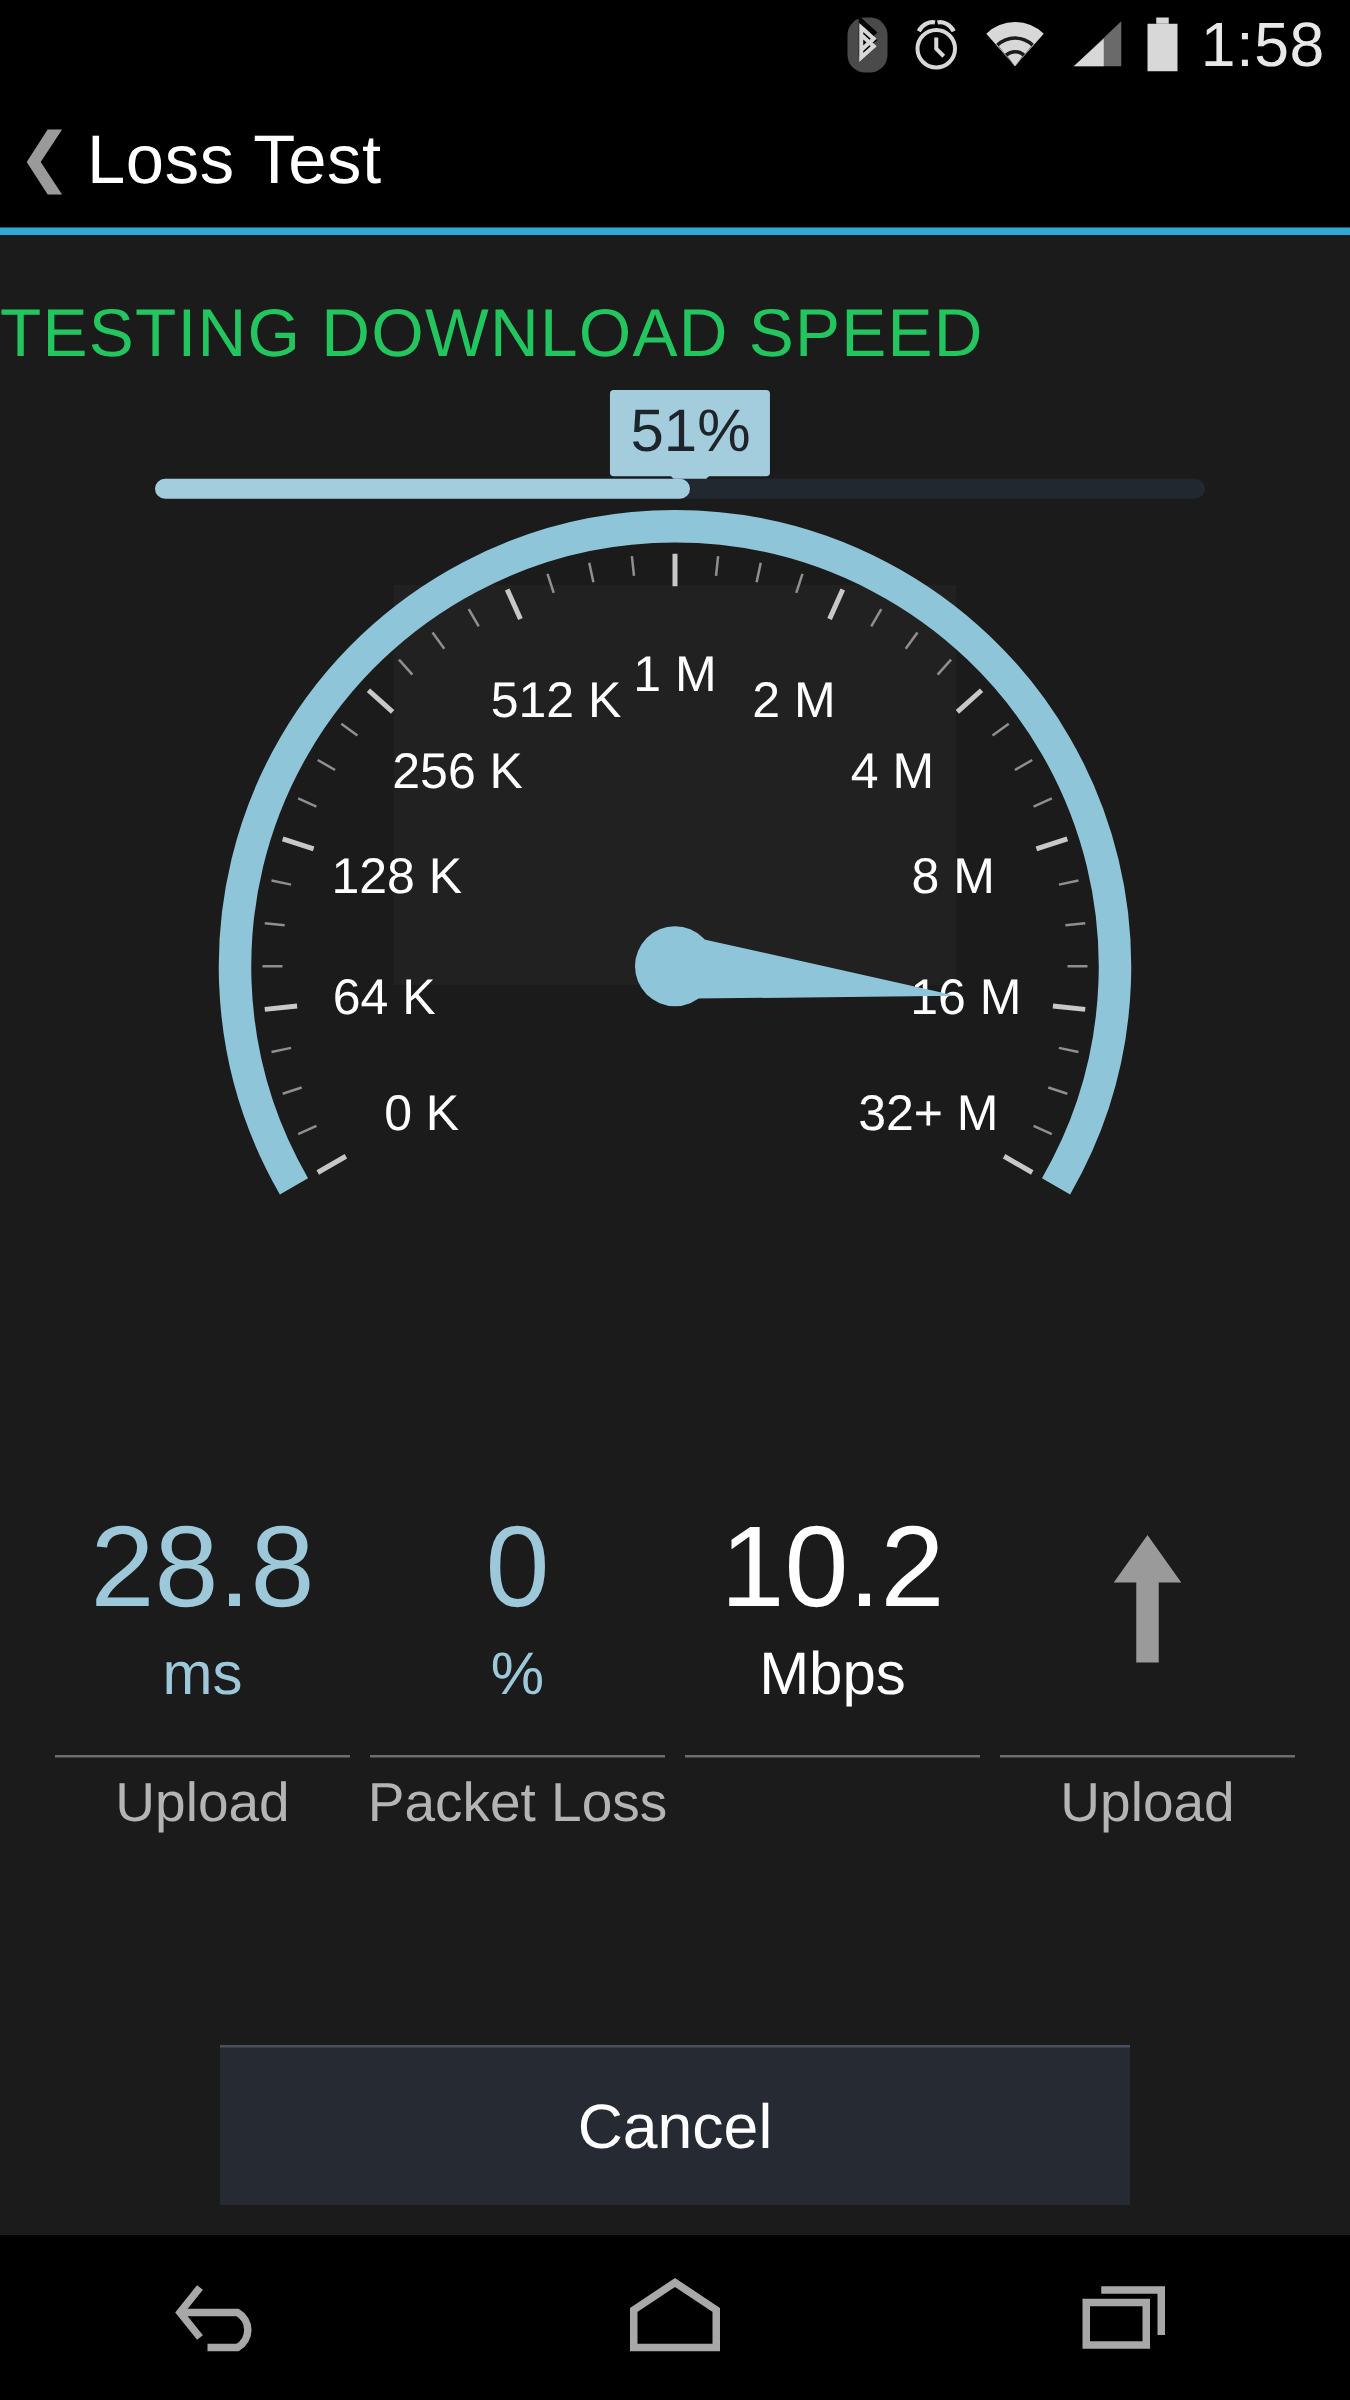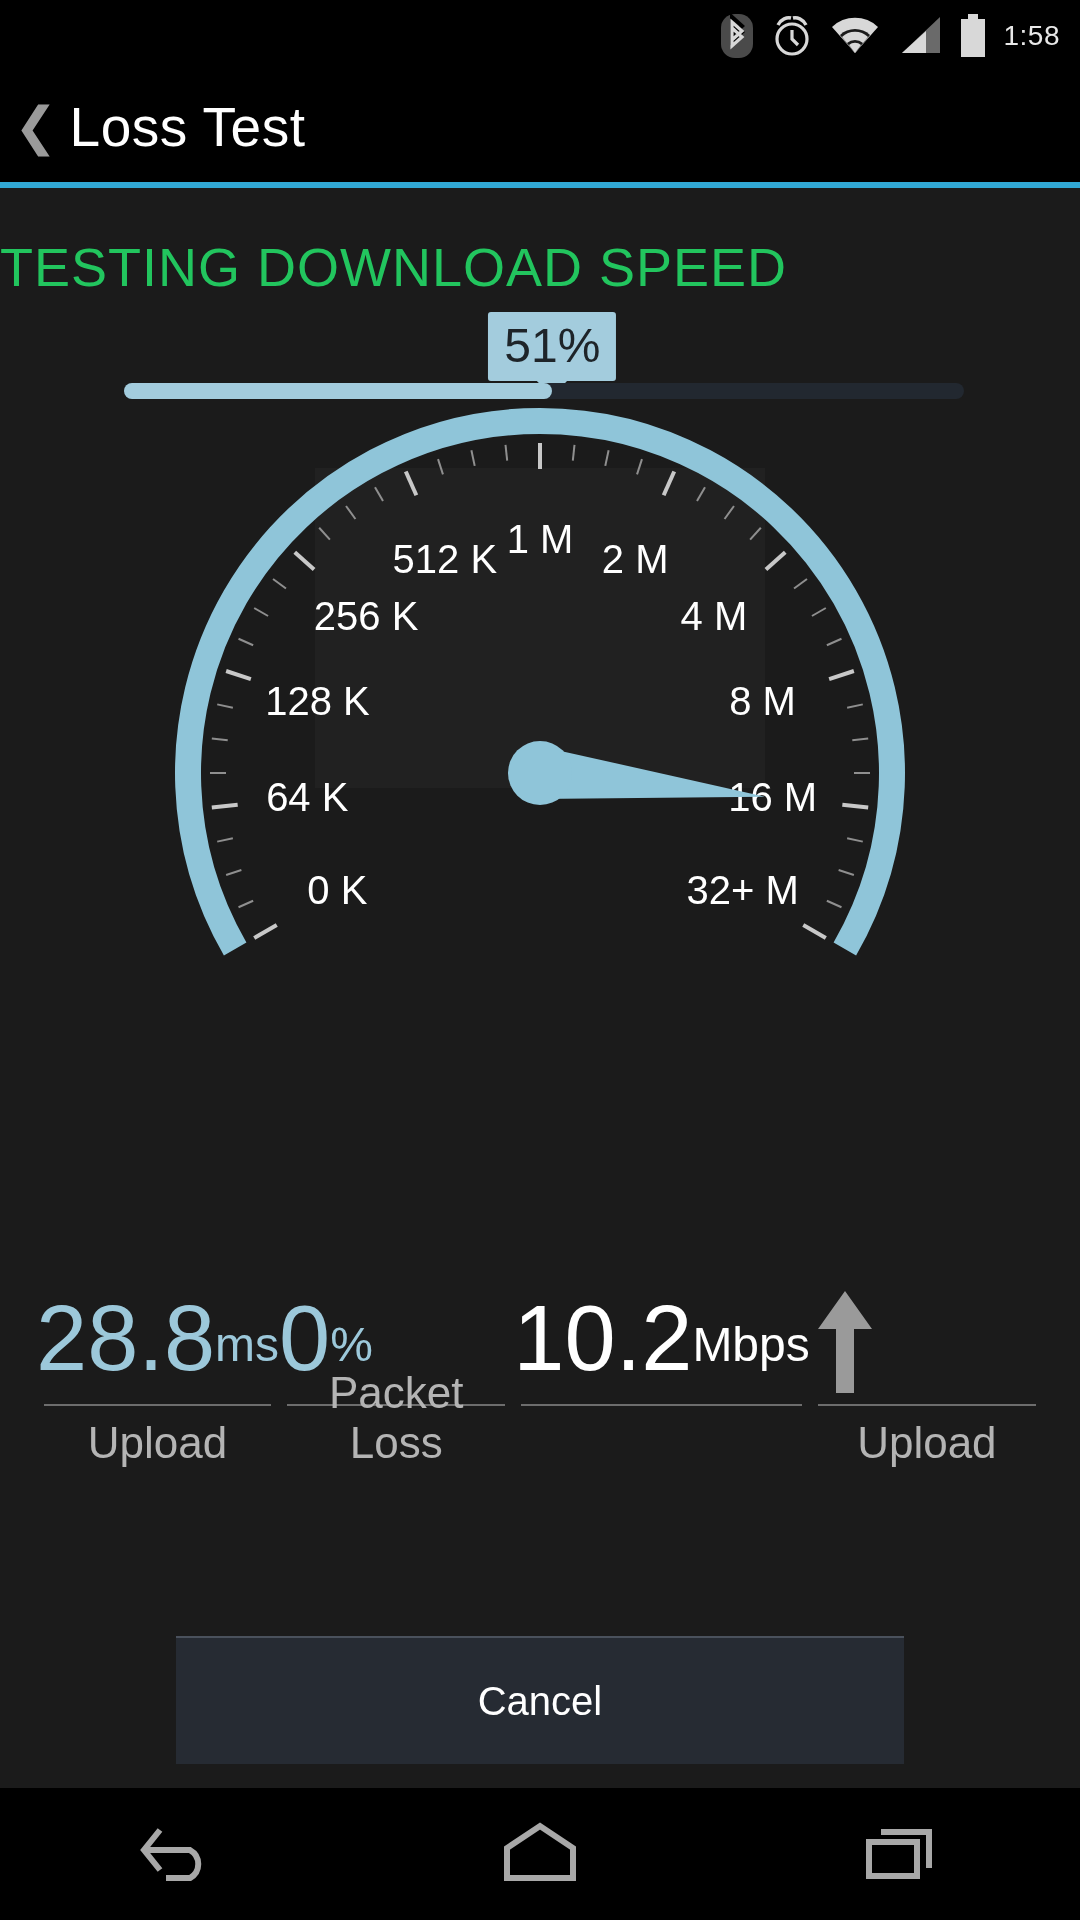--- a/index.html
+++ b/index.html
@@ -11,21 +11,21 @@
   }
   #screen { position:relative; width:1080px; height:1920px; background:#1b1b1b; }
 
   
   .statusbar{
     position:absolute; top:0; left:0; width:1080px; height:72px;
     background:#000; display:flex; align-items:center; justify-content:flex-end;
     padding-right:20px; gap:16px;
   }
   .sb-icon{ display:flex; align-items:center; justify-content:center; }
-  .sb-time{ color:#e8e8e8; font-size:28px; letter-spacing:0.5px; margin-left:0; }
+  .sb-time{ color:#e8e8e8; font-size:50px; letter-spacing:0.5px; margin-left:0; }
 
   
   .appbar{
     position:absolute; top:72px; left:0; width:1080px; height:110px;
     background:#000; display:flex; align-items:center; padding-left:14px;
   }
   .back-chevron{
     color:#9a9a9a; font-size:52px; line-height:1; margin-right:12px;
     font-family:"Liberation Serif", serif;
   }
@@ -63,40 +63,40 @@
   }
 
   
   .gauge{ position:absolute; top:185px; left:140px; width:800px; height:800px; }
 
   
   .stats{
     position:absolute; top:1020px; left:36px; width:1008px; height:260px;
     display:flex;
   }
-  .stat{ flex:1; position:relative; display:flex; flex-direction:row; align-items:center; }
+  .stat{ flex:1; position:relative; display:flex; flex-direction:column; align-items:center; }
   .stat-val{ font-size:92px; line-height:1.0; font-weight:300; }
   .stat-unit{ font-size:48px; margin-top:12px; font-weight:300; }
   .stat.blue .stat-val, .stat.blue .stat-unit{ color:#9cc8da; }
   .stat.white .stat-val, .stat.white .stat-unit{ color:#ffffff; }
   .stat-rule{
     position:absolute; bottom:62px; left:8px; right:8px; height:2px; background:#6d6d6d;
   }
   .stat-label{
     position:absolute; bottom:0; left:0; width:100%; text-align:center;
     color:#b4b4b4; font-size:44px; font-weight:300;
   }
   .up-arrow{ margin-top:14px; }
 
   
   .cancel-btn{
     position:absolute; top:1448px; left:176px; width:728px; height:128px;
     background:#262b33; border-top:2px solid #4a515c;
     display:flex; align-items:center; justify-content:center;
-    color:#ffffff; font-size:40px; font-weight:300; cursor:pointer;
+    color:#ffffff; font-size:50px; font-weight:300; cursor:pointer;
   }
 
   
   .navbar{
     position:absolute; bottom:0; left:0; width:1080px; height:132px;
     background:#000; display:flex; align-items:center; justify-content:space-around;
   }
   .nav-btn{ display:flex; align-items:center; justify-content:center; width:200px; height:132px; cursor:pointer; }
 </style>
 </head>

